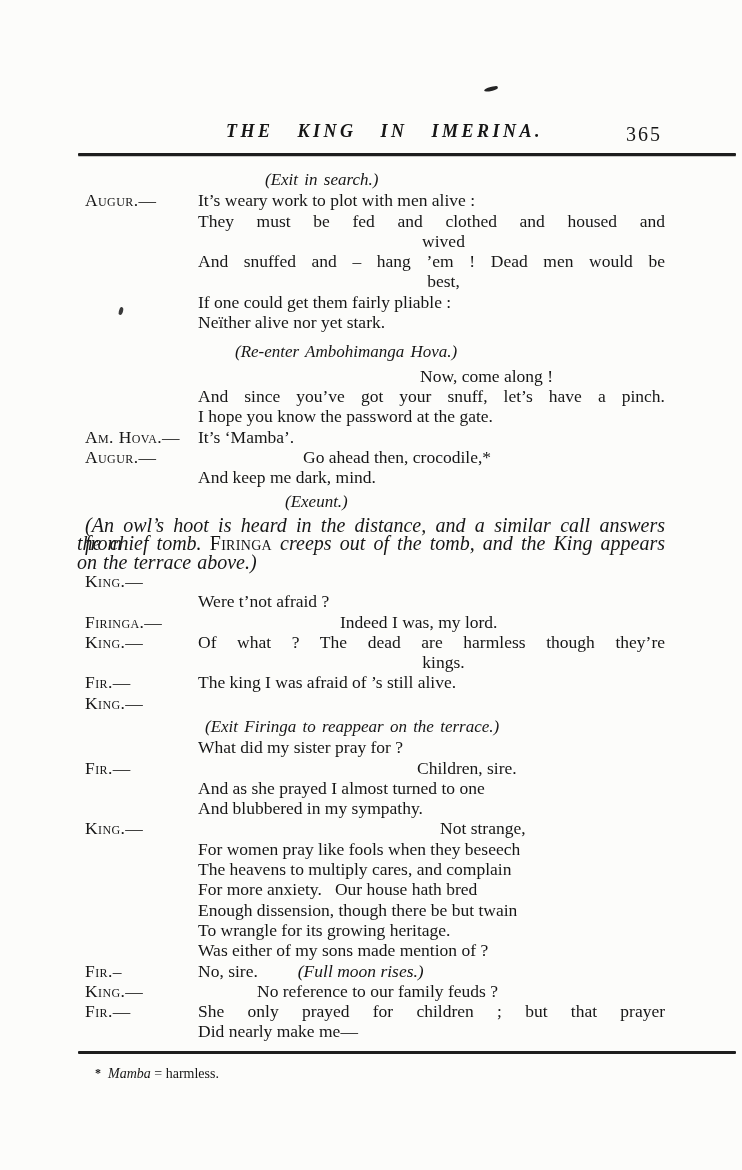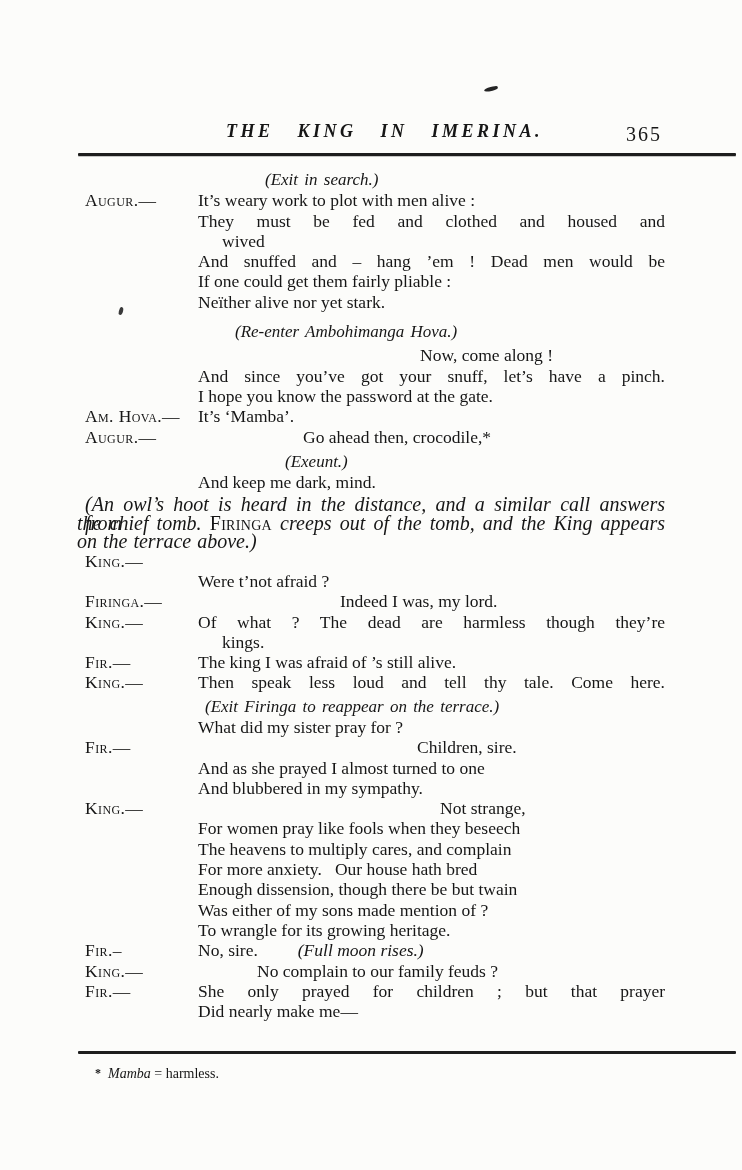--- a/index.html
+++ b/index.html
@@ -30,21 +30,21 @@
   .script-body{
     position:absolute;left:77px;top:170px;width:588px;
     font-size:17.5px;
   }
   .line{
     position:relative;
     height:20.3px;line-height:20.3px;
     white-space:pre;
   }
   .line.speech{padding-left:121px;}
-  .line.wrap{padding-left:145px;}
+  .line.wrap{padding-left:145px;text-align:center;}
   .line.direction{font-style:italic;font-size:17px;word-spacing:2px;}
   .line.direction-full{
     font-style:italic;font-size:20px;
     height:18.4px;line-height:18.4px;word-spacing:1px;
   }
   .line.just{white-space:normal;text-align:justify;text-align-last:justify;}
   .speaker{
     position:absolute;left:8px;top:0;
     font-variant:small-caps;font-variant-caps:small-caps;
     letter-spacing:.4px;white-space:pre;
@@ -84,54 +84,55 @@
 
   <div class="speck-a"></div>
   <div class="speck-b"></div>
 
   <div class="script-body">
       <div class="line direction" style="padding-left: 188px;"><span>(Exit in search.)</span></div>
       <div class="line speech"><span class="speaker">Augur.—</span><span>It’s weary work to plot with men alive :</span></div>
       <div class="line speech just"><span>They must be fed and clothed and housed and</span></div>
       <div class="line wrap"><span>wived</span></div>
       <div class="line speech just"><span>And snuffed and – hang ’em !  Dead men would be</span></div>
+      <div class="line wrap"><span>best,</span></div>
       <div class="line speech"><span>If one could get them fairly pliable :</span></div>
       <div class="line speech"><span>Neïther alive nor yet stark.</span></div>
       <div class="line direction" style="margin-top: 10px; padding-left: 158px;"><span>(Re-enter Ambohimanga Hova.)</span></div>
       <div class="line speech" style="margin-top: 3px; padding-left: 343px;"><span>Now, come along !</span></div>
       <div class="line speech just"><span>And since you’ve got your snuff, let’s have a pinch.</span></div>
       <div class="line speech"><span>I hope you know the password at the gate.</span></div>
       <div class="line speech"><span class="speaker">Am. Hova.—</span><span>It’s ‘Mamba’.</span></div>
       <div class="line speech" style="padding-left: 226px;"><span class="speaker">Augur.—</span><span>Go ahead then, crocodile,*</span></div>
+      <div class="line speech"><span>And keep me dark, mind.</span></div>
       <div class="line direction" style="margin-top: 5px; padding-left: 208px;"><span>(Exeunt.)</span></div>
-      <div class="line speech"><span>And keep me dark, mind.</span></div>
       <div class="line direction-full just" style="margin-top: 3px; padding-left: 8px;"><span>(An owl’s hoot is heard in the distance, and a similar call answers from</span></div>
       <div class="line direction-full just"><span>the chief tomb.  </span><span class="sc">Firinga</span><span> creeps out of the tomb, and the King appears</span></div>
       <div class="line direction-full"><span>on the terrace above.)</span></div>
       <div class="line speech"><span class="speaker">King.—</span></div>
       <div class="line speech"><span>Were t’not afraid ?</span></div>
       <div class="line speech" style="padding-left: 263px;"><span class="speaker">Firinga.—</span><span>Indeed I was, my lord.</span></div>
       <div class="line speech just"><span class="speaker">King.—</span><span>Of what ? The dead are harmless though they’re</span></div>
       <div class="line wrap"><span>kings.</span></div>
       <div class="line speech"><span class="speaker">Fir.—</span><span>The king I was afraid of ’s still alive.</span></div>
-      <div class="line speech just"><span class="speaker">King.—</span><span>Then speak less loud and tell thy tale.  Come here.</span></div>
+      <div class="line speech just"><span class="speaker">King.—</span></div>
       <div class="line direction" style="margin-top: 4px; padding-left: 128px;"><span>(Exit Firinga to reappear on the terrace.)</span></div>
       <div class="line speech"><span>What did my sister pray for ?</span></div>
       <div class="line speech" style="padding-left: 340px;"><span class="speaker">Fir.—</span><span>Children, sire.</span></div>
       <div class="line speech"><span>And as she prayed I almost turned to one</span></div>
       <div class="line speech"><span>And blubbered in my sympathy.</span></div>
       <div class="line speech" style="padding-left: 363px;"><span class="speaker">King.—</span><span>Not strange,</span></div>
       <div class="line speech"><span>For women pray like fools when they beseech</span></div>
       <div class="line speech"><span>The heavens to multiply cares, and complain</span></div>
       <div class="line speech"><span>For more anxiety.   Our house hath bred</span></div>
       <div class="line speech"><span>Enough dissension, though there be but twain</span></div>
+      <div class="line speech"><span>To wrangle for its growing heritage.</span></div>
       <div class="line speech"><span>Was either of my sons made mention of ?</span></div>
-      <div class="line speech"><span>To wrangle for its growing heritage.</span></div>
       <div class="line speech"><span class="speaker">Fir.–</span><span>No, sire.</span><span class="it" style="margin-left: 40px;">(Full moon rises.)</span></div>
-      <div class="line speech" style="padding-left: 180px;"><span class="speaker">King.—</span><span>No complain to our family feuds ?</span></div>
+      <div class="line speech" style="padding-left: 180px;"><span class="speaker">King.—</span><span>No reference to our family feuds ?</span></div>
       <div class="line speech just"><span class="speaker">Fir.—</span><span>She only prayed for children ; but that prayer</span></div>
       <div class="line speech"><span>Did nearly make me—</span></div>
     </div>
 
   <div class="footnote-rule"></div>
   <div class="footnote"><span class="marker">*</span><span class="it">Mamba</span><span> = harmless.</span></div>
 
 </div>
 
 </body></html>

